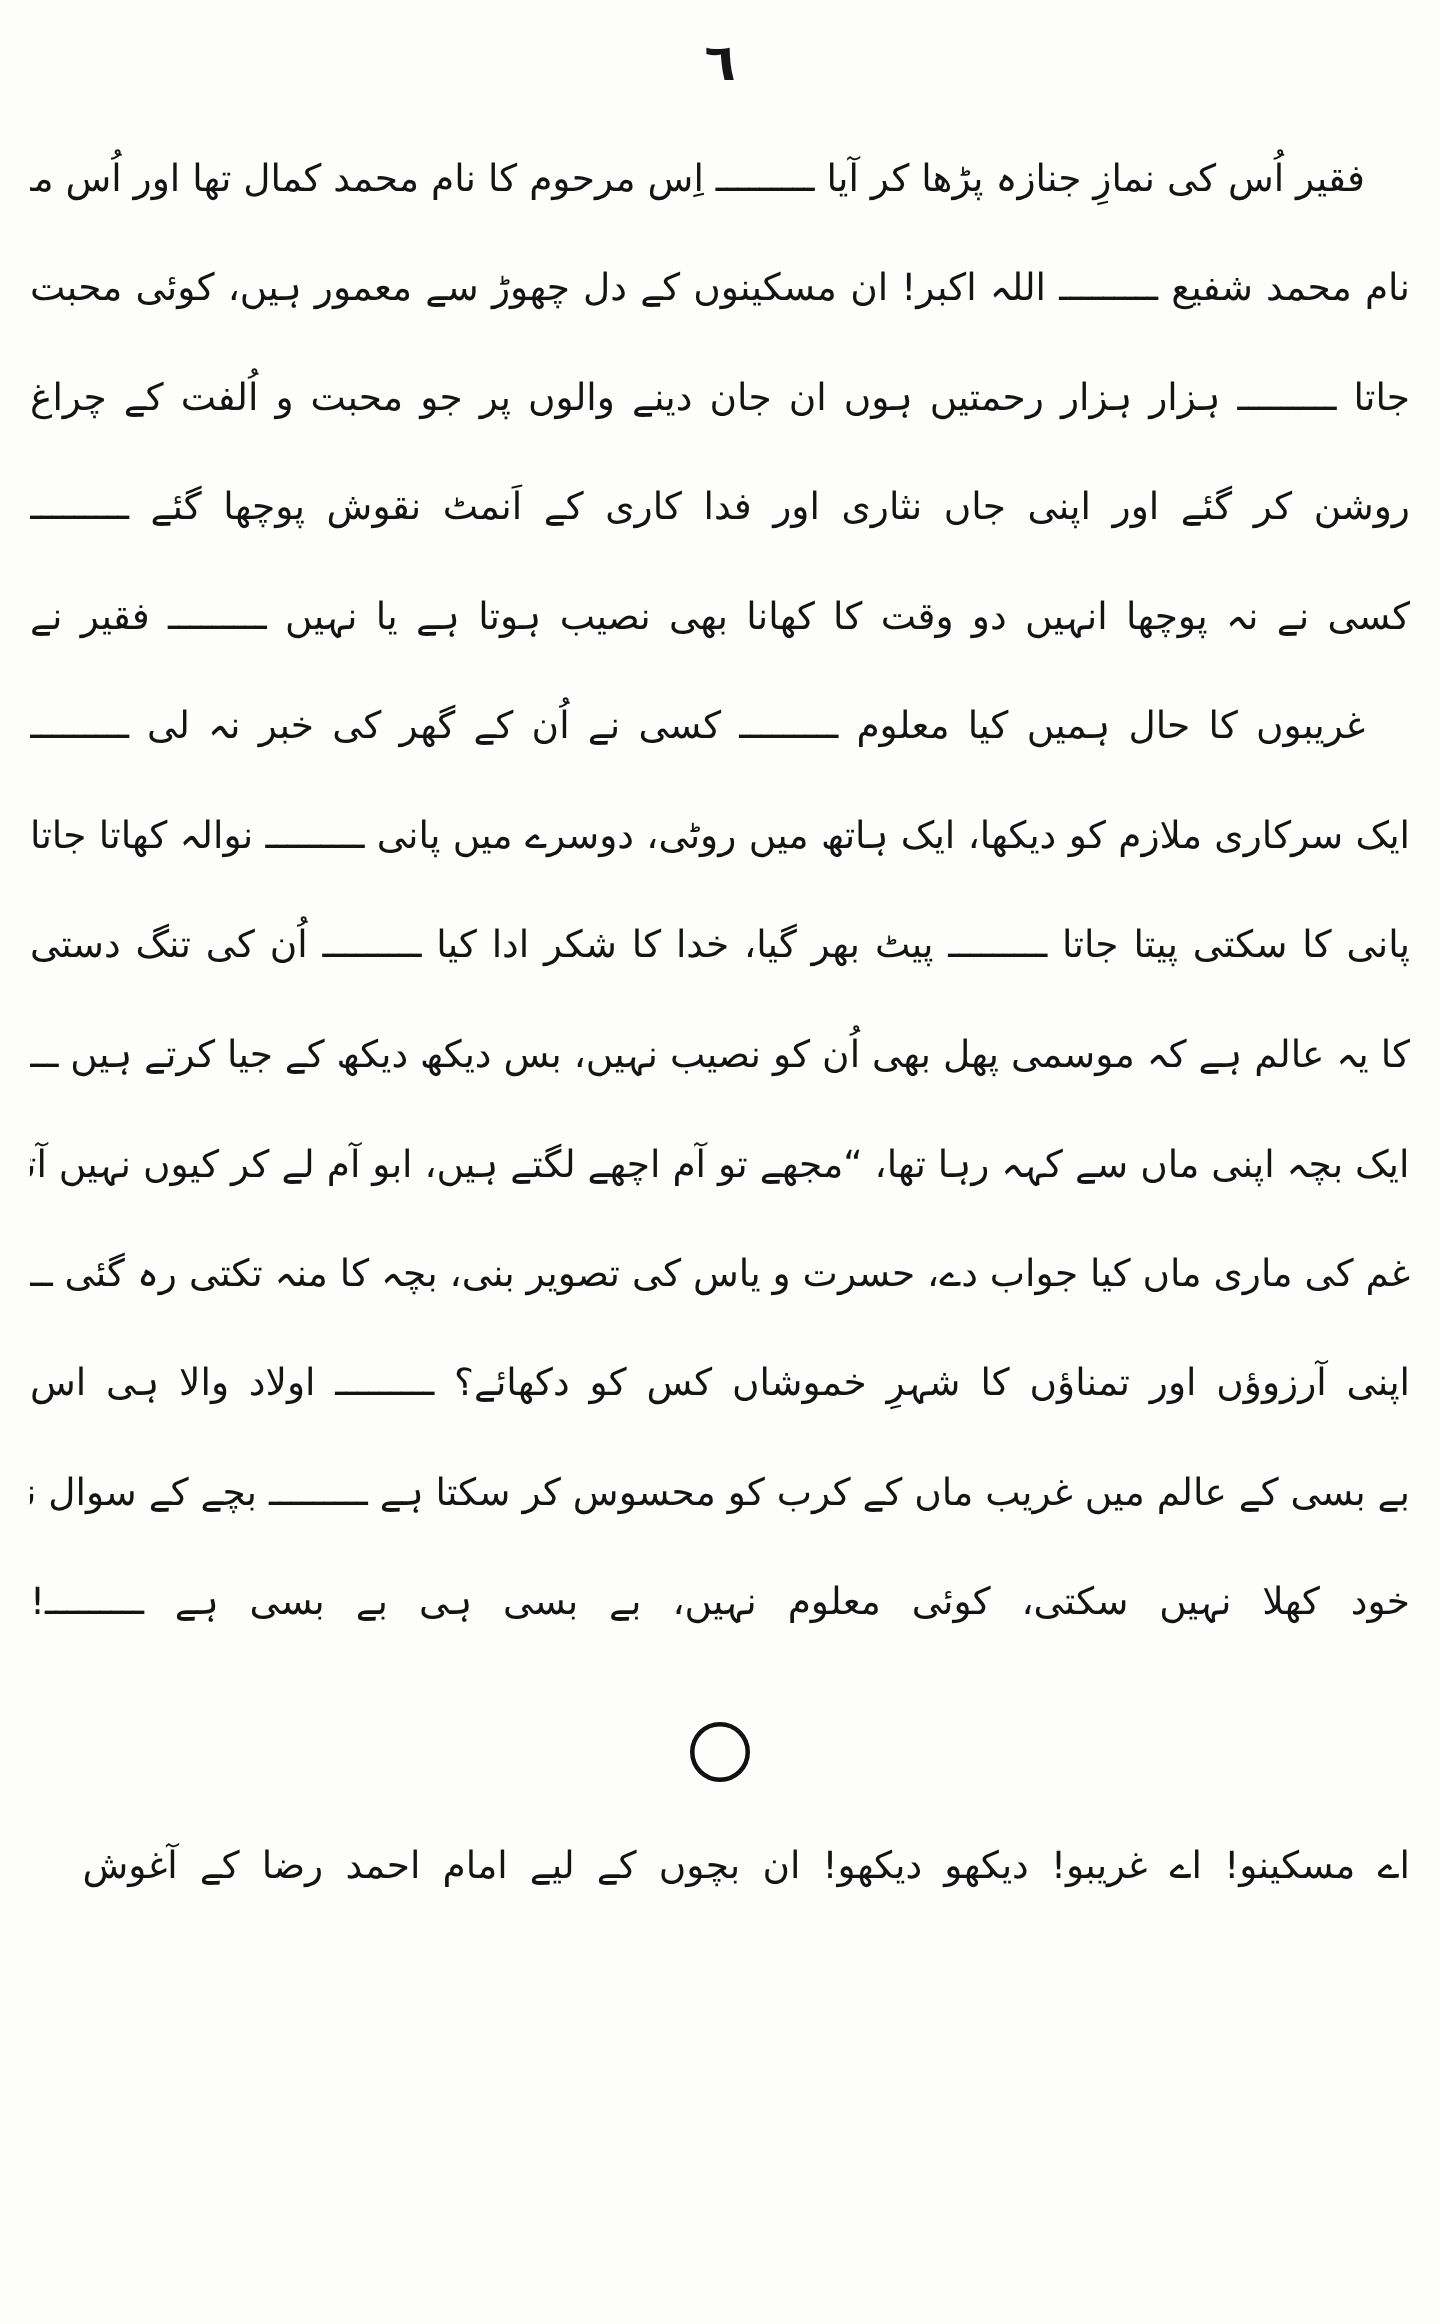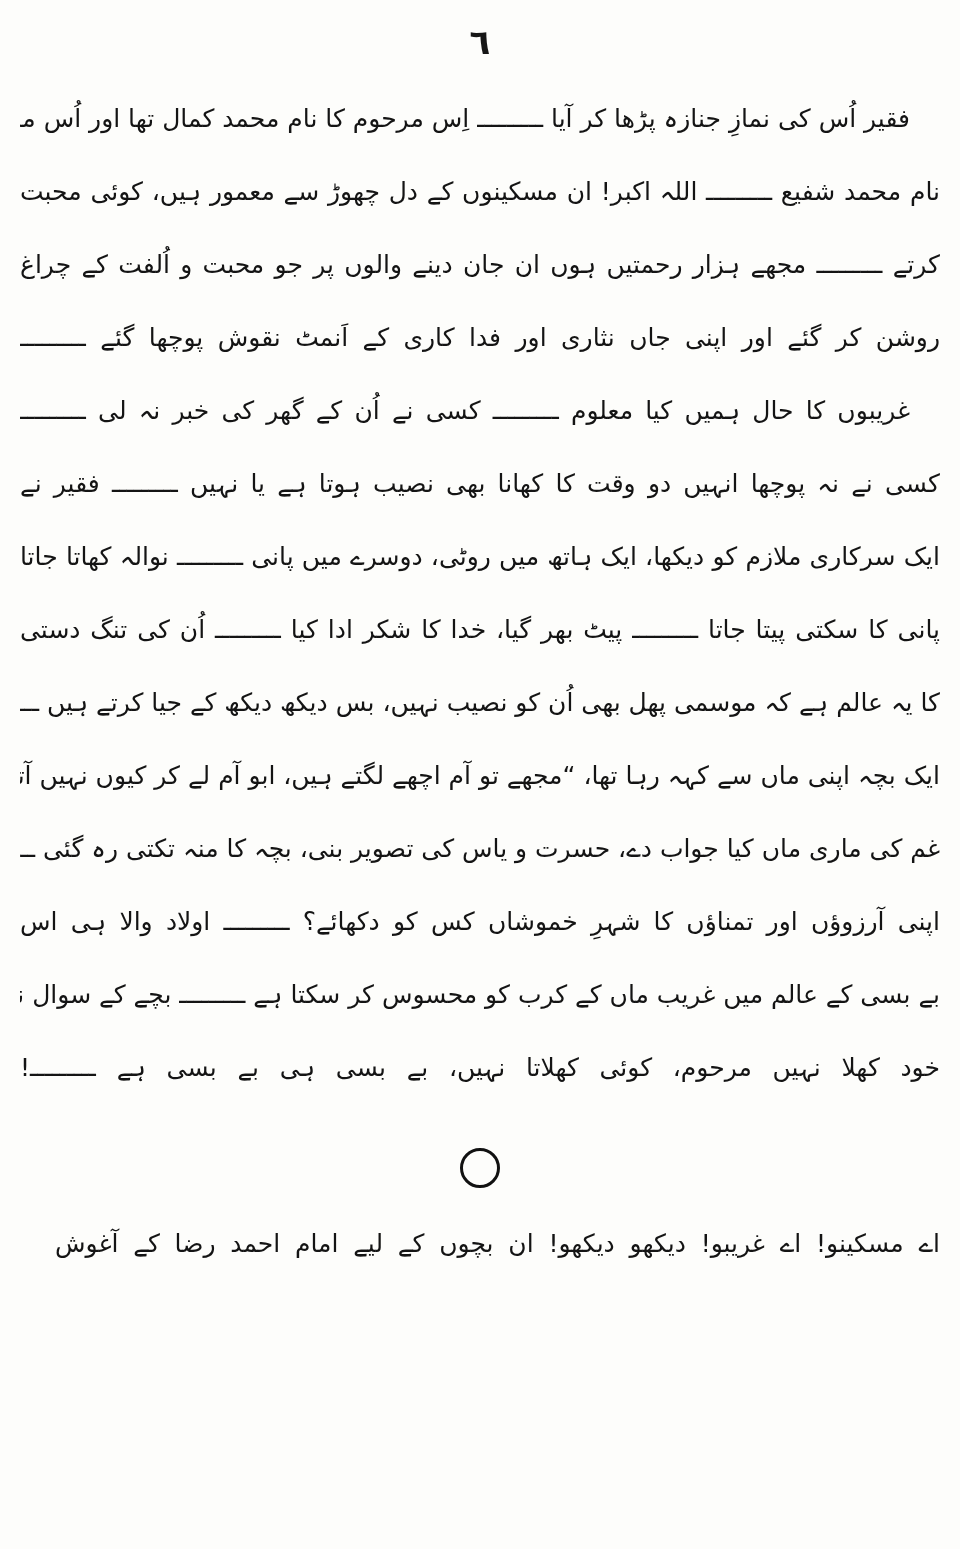--- a/index.html
+++ b/index.html
@@ -77,32 +77,32 @@
 </head>
 <body>
 
 <div class="page">
 
   <div class="page-number">٦</div>
 
   <div class="text-block">
     <div class="line indent">فقیر اُس کی نمازِ جنازہ پڑھا کر آیا ـــــــــ اِس مرحوم کا نام محمد کمال تھا اور اُس مرحوم کا</div>
     <div class="line">نام محمد شفیع ـــــــــ اللہ اکبر! ان مسکینوں کے دل چھوڑ سے معمور ہیں، کوئی محبت</div>
-    <div class="line">کرتے ـــــــــ مجھے ہزار رحمتیں ہوں ان جان دینے والوں پر جو محبت و اُلفت کے چراغ</div>
+    <div class="line">جاتا ـــــــــ ہزار ہزار رحمتیں ہوں ان جان دینے والوں پر جو محبت و اُلفت کے چراغ</div>
     <div class="line">روشن کر گئے اور اپنی جاں نثاری اور فدا کاری کے اَنمٹ نقوش پوچھا گئے ـــــــــ</div>
+    <div class="line">کسی نے نہ پوچھا انہیں دو وقت کا کھانا بھی نصیب ہوتا ہے یا نہیں ـــــــــ فقیر نے</div>
     <div class="line indent">غریبوں کا حال ہمیں کیا معلوم ـــــــــ کسی نے اُن کے گھر کی خبر نہ لی ـــــــــ</div>
-    <div class="line">کسی نے نہ پوچھا انہیں دو وقت کا کھانا بھی نصیب ہوتا ہے یا نہیں ـــــــــ فقیر نے</div>
     <div class="line">ایک سرکاری ملازم کو دیکھا، ایک ہاتھ میں روٹی، دوسرے میں پانی ـــــــــ نوالہ کھاتا جاتا</div>
     <div class="line">پانی کا سکتی پیتا جاتا ـــــــــ پیٹ بھر گیا، خدا کا شکر ادا کیا ـــــــــ اُن کی تنگ دستی</div>
     <div class="line">کا یہ عالم ہے کہ موسمی پھل بھی اُن کو نصیب نہیں، بس دیکھ دیکھ کے جیا کرتے ہیں ـــــــــ</div>
     <div class="line">ایک بچہ اپنی ماں سے کہہ رہا تھا، “مجھے تو آم اچھے لگتے ہیں، ابو آم لے کر کیوں نہیں آتے؟”</div>
     <div class="line">غم کی ماری ماں کیا جواب دے، حسرت و یاس کی تصویر بنی، بچہ کا منہ تکتی رہ گئی ـــــــــ</div>
     <div class="line">اپنی آرزوؤں اور تمناؤں کا شہرِ خموشاں کس کو دکھائے؟ ـــــــــ اولاد والا ہی اس</div>
     <div class="line">بے بسی کے عالم میں غریب ماں کے کرب کو محسوس کر سکتا ہے ـــــــــ بچے کے سوال نے خرمنِ</div>
-    <div class="line">خود کھلا نہیں مرحوم، کوئی کھلاتا نہیں، بے بسی ہی بے بسی ہے ـــــــــ!</div>
+    <div class="line">خود کھلا نہیں سکتی، کوئی معلوم نہیں، بے بسی ہی بے بسی ہے ـــــــــ!</div>
   </div>
 
   <div class="divider">
     <span class="circle-ornament"></span>
   </div>
 
   <div class="footer-line">اے مسکینو! اے غریبو! دیکھو دیکھو! ان بچوں کے لیے امام احمد رضا کے آغوش</div>
 
 </div>
 

